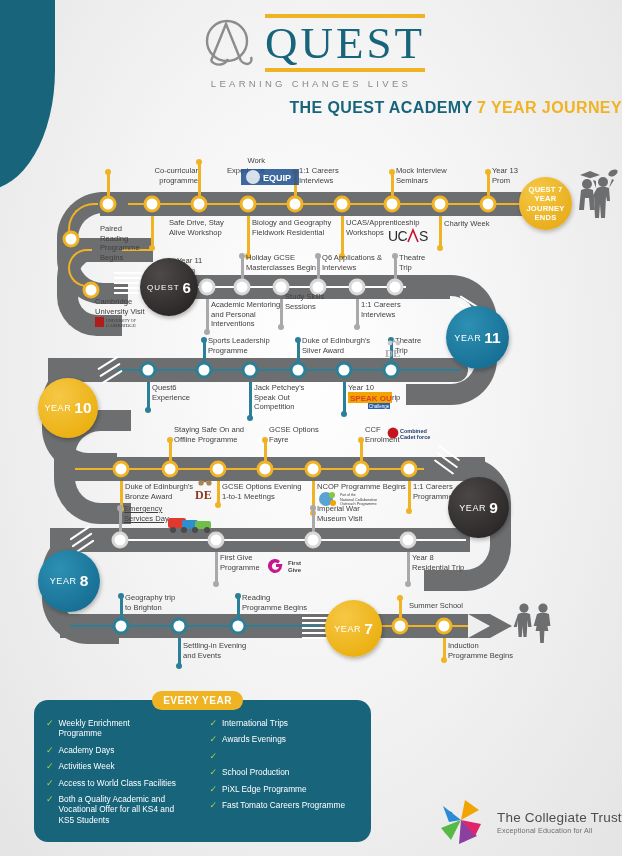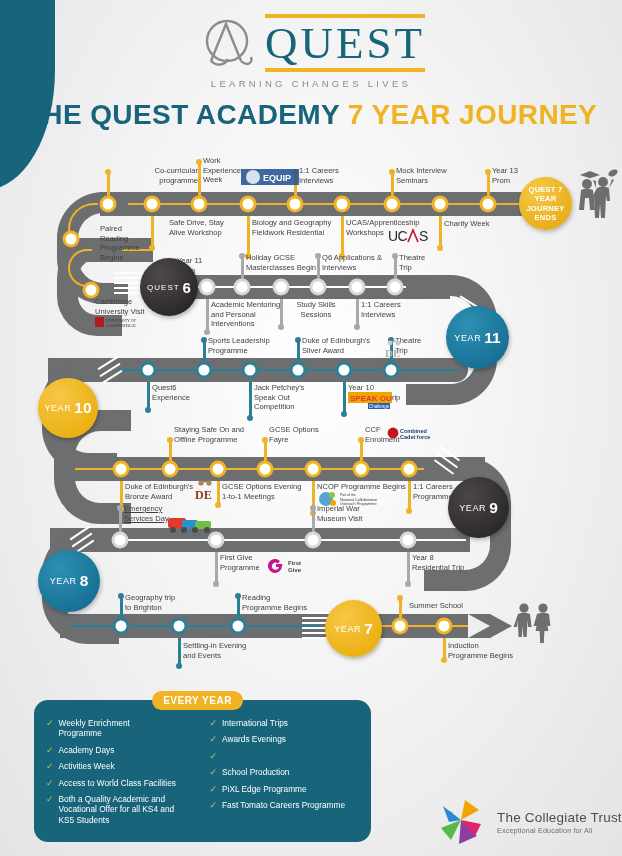--- a/index.html
+++ b/index.html
@@ -14,22 +14,22 @@
 
   
   .logo-wrap{position:absolute;left:0;right:0;top:14px;text-align:center;}
   .logo-row{display:inline-flex;align-items:center;gap:6px;}
   .logo-mark{width:62px;height:52px;}
   .logo-text{position:relative;padding:0 2px;}
   .logo-text .bar{height:4px;background:#f0b323;width:100%;}
   .logo-word{font-size:45px;letter-spacing:3px;color:#17647b;font-weight:400;
              line-height:50px;font-family:"Liberation Serif",serif;}
   .logo-tag{margin-top:5px;font-size:9.5px;letter-spacing:3.3px;color:#8a8a8a;text-align:center;}
-  .main-title{position:absolute;left:0;right:0;top:99px;text-align:center;
-              font-size:28px;font-weight:bold;letter-spacing:.4px;color:#17647b;}
+  .main-title{position:absolute;left:0;right:0;top:99px;text-align:right;
+              font-size:16px;font-weight:bold;letter-spacing:.4px;color:#17647b;}
   .main-title .hl{color:#f0b323;}
 
   
   .track{position:absolute;background:#6d6e70;}
   .track.round{border-radius:40px;}
 
   .inner-line{position:absolute;height:2px;}
   .inner-line.gold{background:#f0b323;}
   .inner-line.teal{background:#2b7f97;}
 
@@ -167,21 +167,21 @@
 
   <div class="lead gold" style="left:106.5px;top:172px;height:32px;">
       <i class="cap top"></i>
     </div>
   <div class="lbl" style="left:112px;top:166px;width:86px;text-align:right;">Co-curricular
 programme</div>
 
   <div class="lead gold" style="left:197.5px;top:162px;height:42px;">
       <i class="cap top"></i>
     </div>
-  <div class="lbl" style="left:203px;top:156px;width:48px;">Work
+  <div class="lbl" style="left:217px;top:156px;width:48px;text-align:right;">Work
 Experience
 Week</div>
 
   <div class="lead gold" style="left:293.5px;top:172px;height:32px;">
       <i class="cap top"></i>
     </div>
   <div class="lbl" style="left:299px;top:166px;width:70px;">1:1 Careers
 Interviews</div>
 
   <div class="lead gold" style="left:390.5px;top:172px;height:32px;">
@@ -319,21 +319,21 @@
   <div class="lead grey" style="left:205.5px;top:299px;height:33px;">
       <i class="cap bot"></i>
     </div>
   <div class="lbl" style="left:211px;top:300px;width:90px;">Academic Mentoring
 and Personal
 Interventions</div>
 
   <div class="lead grey" style="left:279.5px;top:299px;height:28px;">
       <i class="cap bot"></i>
     </div>
-  <div class="lbl" style="left:285px;top:300px;width:62px;text-align:center;">Study Skills
+  <div class="lbl" style="left:285px;top:292px;width:62px;">Study Skills
 Sessions</div>
 
   <div class="lead grey" style="left:355.5px;top:299px;height:28px;">
       <i class="cap bot"></i>
     </div>
   <div class="lbl" style="left:361px;top:300px;width:64px;">1:1 Careers
 Interviews</div>
 
   <div class="fan" style="left:458px;top:300px;width:32px;height:28px;">
     <i style="width:26px;left:0;top:2px;transform:rotate(32deg);"></i>

